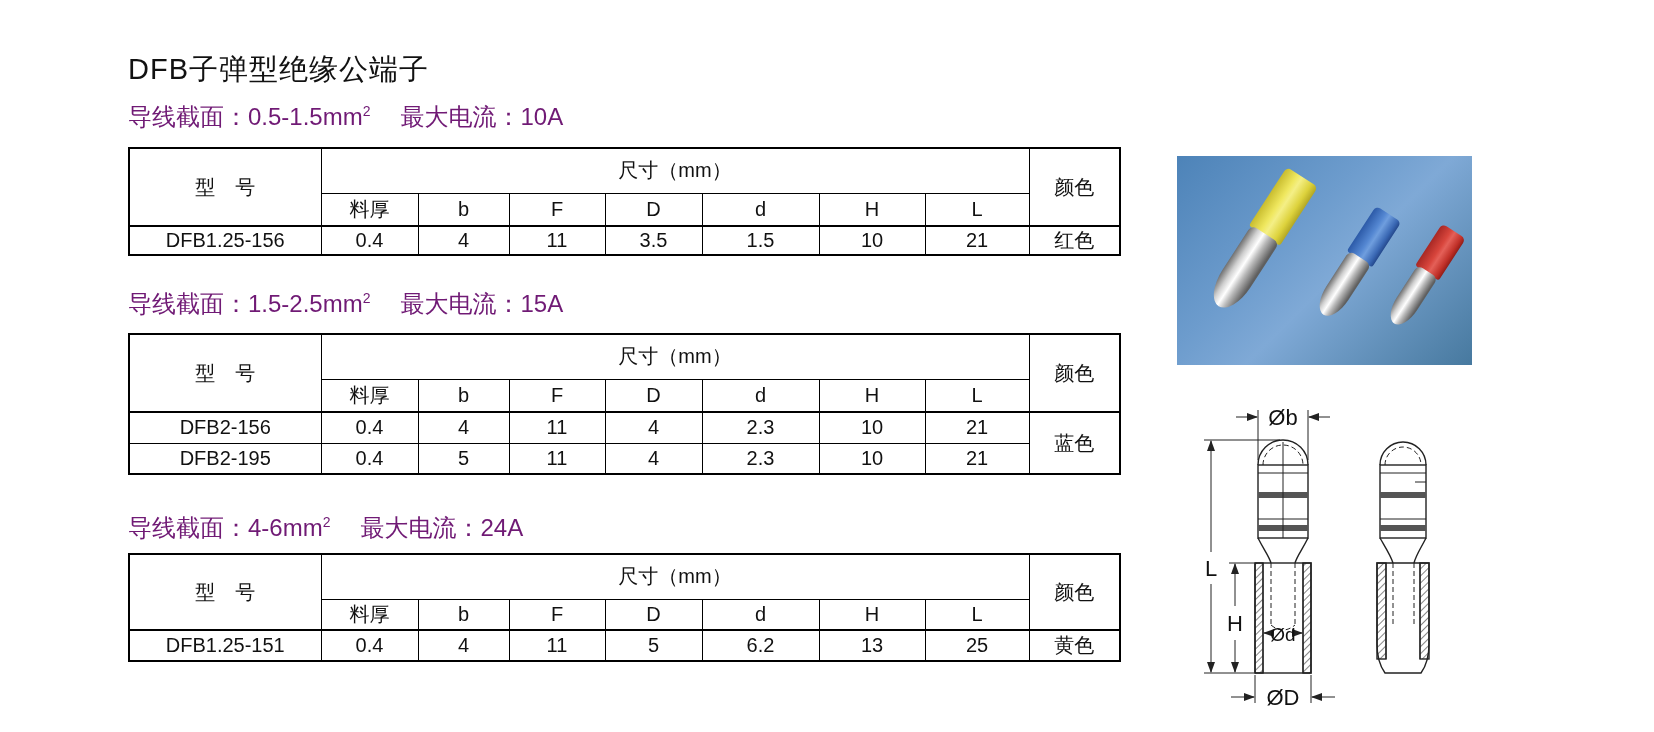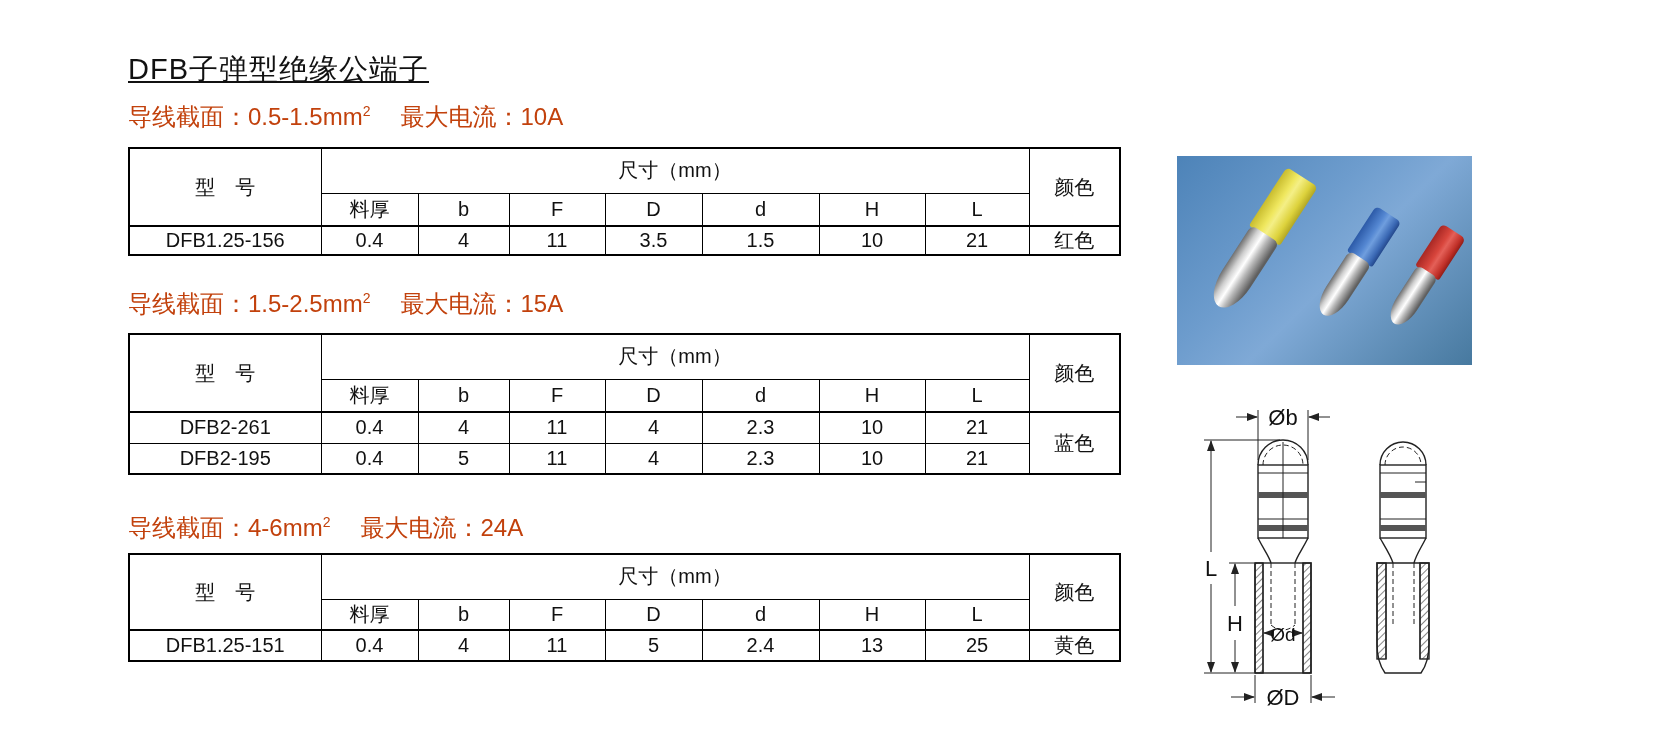--- a/index.html
+++ b/index.html
@@ -3,23 +3,23 @@
 <meta charset="utf-8">
 <style>
   * { margin:0; padding:0; box-sizing:border-box; }
   html,body { background:#ffffff; }
   body {
     position:relative; width:1654px; height:732px; overflow:hidden;
     font-family:"Liberation Sans","DejaVu Sans",sans-serif; color:#000;
   }
   .page-title {
     position:absolute; left:128px; top:50px;
-    font-size:29px; font-weight:500; letter-spacing:1px; color:#111;text-decoration:underline;
-  }
-  .subtitle { position:absolute; left:128px; font-size:24px; color:#c2410c; }
+    font-size:29px; font-weight:500; letter-spacing:1px; color:#111;
+  }
+  .subtitle { position:absolute; left:128px; font-size:24px; color:#701a75; }
   .subtitle sup { font-size:14px; }
   .subtitle .cur { margin-left:30px; }
   .st1 { top:101px; } .st2 { top:288px; } .st3 { top:512px; }
 
   table.spec {
     position:absolute; left:128px; width:991px;
     border-collapse:collapse; table-layout:fixed;
     border:2px solid #000;
   }
   .tb1 { top:147px; } .tb2 { top:333px; } .tb3 { top:553px; }
@@ -129,21 +129,21 @@
   <tr class="h2">
     <td>料厚</td>
     <td>b</td>
     <td>F</td>
     <td>D</td>
     <td>d</td>
     <td>H</td>
     <td>L</td>
   </tr>
   <tr class="d d2">
-    <td>DFB2-261</td>
+    <td>DFB2-156</td>
     <td>0.4</td>
     <td>4</td>
     <td>11</td>
     <td>4</td>
     <td>2.3</td>
     <td>10</td>
     <td>21</td>
     <td rowspan="2">蓝色</td>
   </tr>
   <tr class="d d2">
@@ -189,21 +189,21 @@
     <td>d</td>
     <td>H</td>
     <td>L</td>
   </tr>
   <tr class="d d2">
     <td>DFB1.25-151</td>
     <td>0.4</td>
     <td>4</td>
     <td>11</td>
     <td>5</td>
-    <td>2.4</td>
+    <td>6.2</td>
     <td>13</td>
     <td>25</td>
     <td>黄色</td>
   </tr>
 </tbody>
   </table>
 
 <div class="photo">
   <div class="terminal" style="left:62px; top:8px; width:40px; height:158px; transform:rotate(33deg);">
     <div class="sleeve y" style="width:37px; height:70px;"></div>

